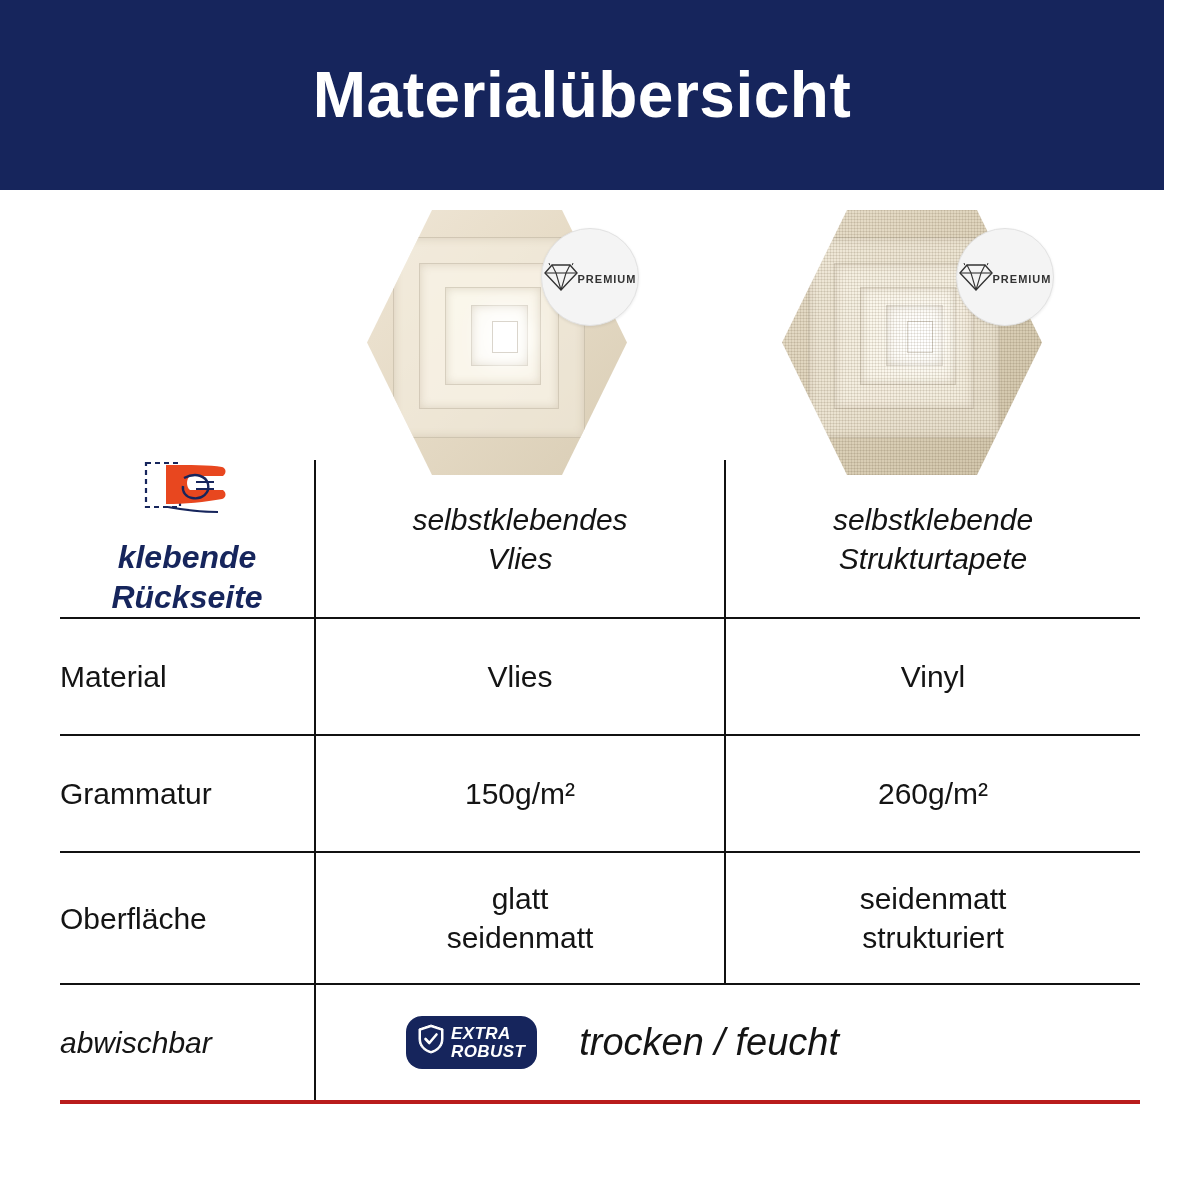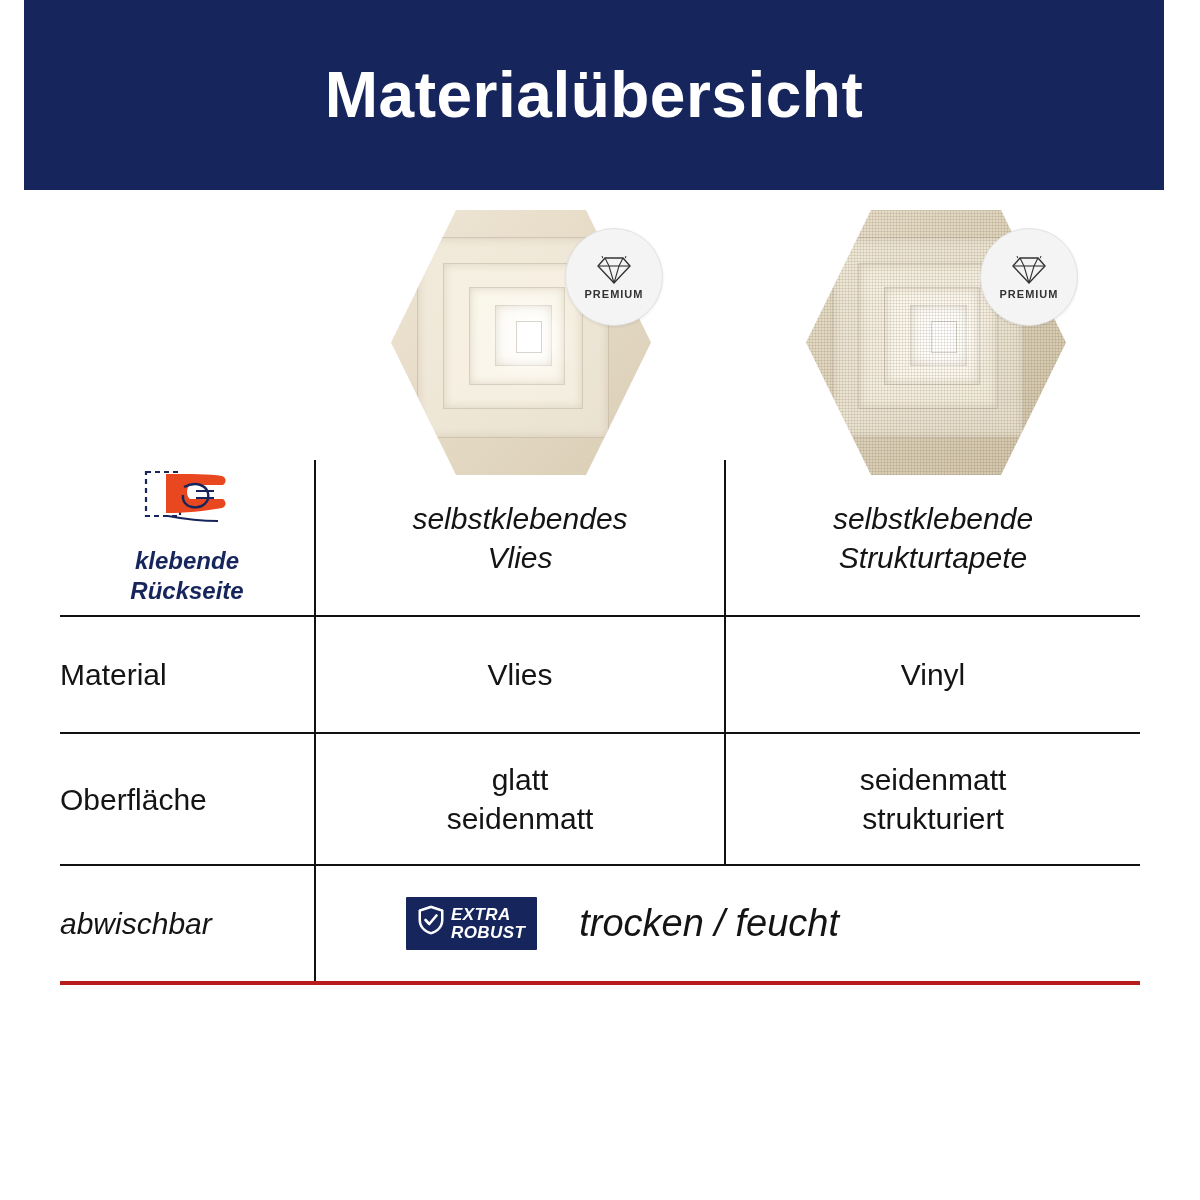--- a/index.html
+++ b/index.html
@@ -13,21 +13,20 @@
     font-family: "Liberation Sans", sans-serif;
     color: #1b1b1b;
     overflow: hidden;
   }
 
   .page {
     position: relative;
     width: 1164px;
     height: 1200px;
     box-sizing: border-box;
-    padding-left: 24px;
   }
 
   
   .header {
     height: 190px;
     background: #16255c;
     display: flex;
     align-items: center;
     justify-content: center;
   }
@@ -107,21 +106,21 @@
   .premium {
     position: absolute;
     right: -12px;
     top: 18px;
     width: 96px;
     height: 96px;
     border-radius: 50%;
     background: #f4f4f4;
     border: 1px solid #e2e2e2;
     display: flex;
-    flex-direction: column;
+    flex-direction: row;
     align-items: center;
     justify-content: center;
     box-shadow: 0 1px 3px rgba(0,0,0,0.08);
   }
   .premium svg { display: block; }
   .premium-label {
     margin-top: 3px;
     font-size: 11px;
     font-weight: bold;
     letter-spacing: 1px;
@@ -167,41 +166,41 @@
   
   .sticky-cell {
     text-align: center;
     padding-top: 4px;
   }
   .sticky-icon {
     display: block;
     margin: 0 auto 8px auto;
   }
   .sticky-text {
-    font-size: 24px;
+    font-size: 32px;
     font-weight: bold;
     color: #16255c;
     line-height: 1.25;
   }
 
   
   .wipe-inner {
     display: flex;
     align-items: center;
     justify-content: flex-start;
     gap: 42px;
     padding-left: 90px;
   }
   .robust-badge {
     display: flex;
     align-items: center;
     gap: 7px;
     background: #16255c;
     color: #ffffff;
-    border-radius: 1px;
+    border-radius: 16px;
     padding: 8px 12px;
     justify-content: center;
   }
   .robust-text {
     font-size: 17px;
     font-weight: bold;
     line-height: 1.05;
     letter-spacing: 0.4px;
     text-align: left;
   }
@@ -301,20 +300,25 @@
           <span>Strukturtapete</span>
         </td>
       </tr>
 
       <tr class="row-normal">
         <td class="cell-label">Material</td>
         <td class="col-a cell-center">Vlies</td>
         <td class="col-b cell-center">Vinyl</td>
       </tr>
 
+      <tr class="row-normal">
+        <td class="cell-label">Grammatur</td>
+        <td class="col-a cell-center">150g/m²</td>
+        <td class="col-b cell-center">260g/m²</td>
+      </tr>
 
       <tr class="row-two">
         <td class="cell-label">Oberfläche</td>
         <td class="col-a cell-center">
           <span>glatt</span><br>
           <span>seidenmatt</span>
         </td>
         <td class="col-b cell-center">
           <span>seidenmatt</span><br>
           <span>strukturiert</span>

